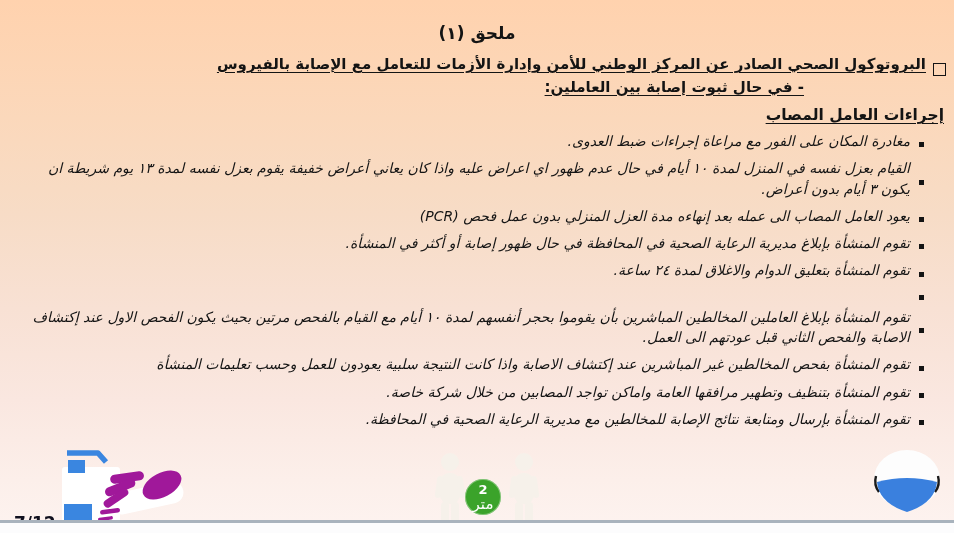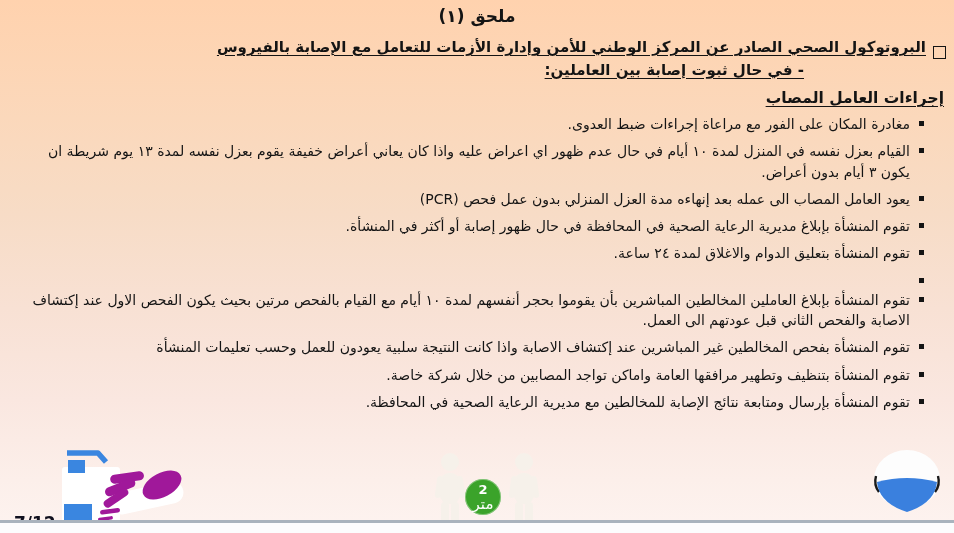--- a/index.html
+++ b/index.html
@@ -6,37 +6,37 @@
   .slide{
     position:relative;
     width:954px;height:533px;
     margin:0 auto;
     overflow:hidden;
     direction:rtl;
     font-family:"DejaVu Sans","Liberation Sans",sans-serif;
     color:#141414;
     background:linear-gradient(180deg,#ffd2ae 0%,#fbd8bb 22%,#f7dcc6 40%,#f8e1d4 58%,#fae7e0 75%,#fcefea 90%,#fdf3f0 100%);
   }
-  .content{position:absolute;top:0;left:0;right:0;padding:4px 8px 0 8px;}
+  .content{position:absolute;top:0;left:0;right:0;padding:21px 8px 0 8px;}
   .title{
     text-align:center;font-size:17px;font-weight:bold;letter-spacing:.5px;margin-top:2px;
   }
   .protocol{margin-top:10px;font-size:15px;font-weight:bold;line-height:1.5;}
   .protocol-line1{display:flex;align-items:flex-end;gap:7px;}
   .checkbox-sq{
     flex:0 0 auto;width:11px;height:11px;margin-top:4px;
     border:1.6px solid #141414;background:transparent;display:inline-block;
   }
   .u{text-decoration:underline;text-underline-offset:3px;}
   .protocol-line2{margin-right:142px;}
   .sec-head{font-size:15.5px;font-weight:bold;margin:8px 2px 7px 0;display:inline-block;}
   .sec{margin:0;}
   .bullet{
-    display:flex;align-items:flex-start;gap:9px;
-    margin:0 22px 7px 10px;font-size:14px;line-height:1.45;
+    display:flex;align-items:center;gap:9px;
+    margin:0 22px 7px 10px;font-size:14px;line-height:1.45;font-style:italic;
   }
   .bullet-sq{
     flex:0 0 auto;width:5px;height:5px;margin-top:7px;background:#141414;display:inline-block;
   }
   .pagenum{
     position:absolute;left:14px;top:513px;
     font-size:17px;font-weight:bold;color:#10101e;
     direction:ltr;font-family:"DejaVu Sans","Liberation Sans",sans-serif;
   }
   .gfx{position:absolute;}

